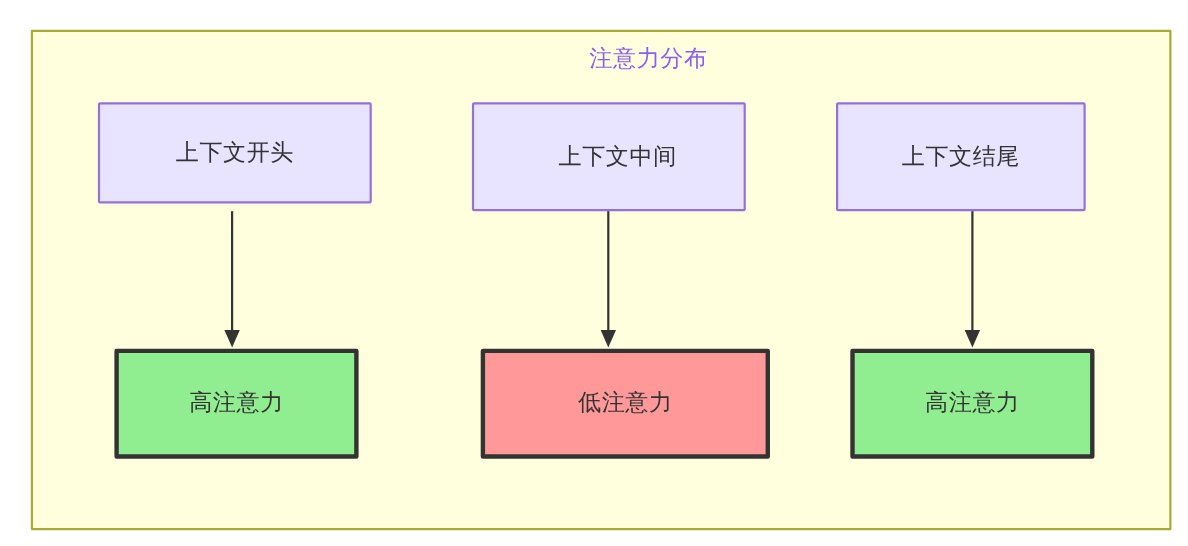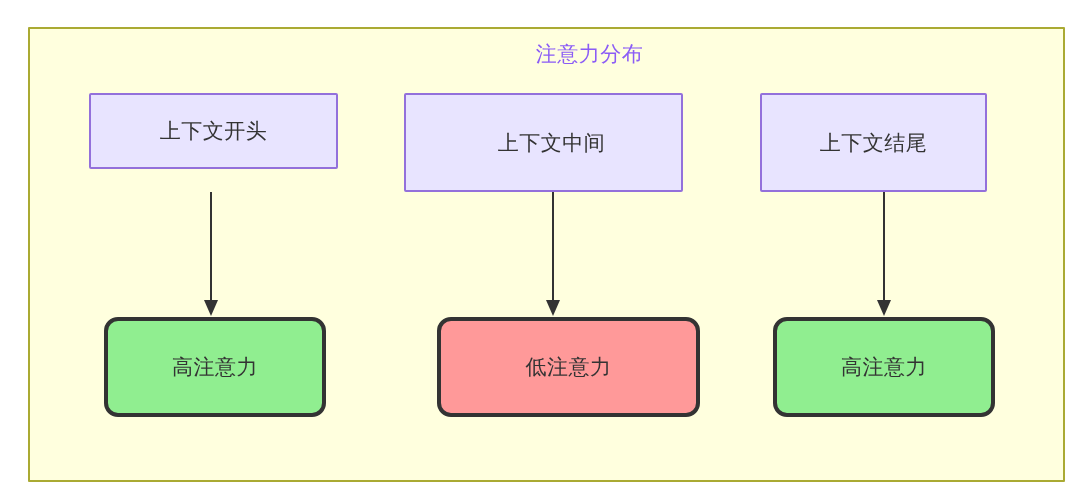--- a/index.html
+++ b/index.html
@@ -62,21 +62,21 @@
   }
 
   .node.source {
     background: #e8e4ff;
     border: 2px solid #9370db;
     border-radius: 2px;
   }
 
   .node.result {
     border: 4px solid #333333;
-    border-radius: 14px;
+    border-radius: 2px;
   }
 
   .node.result.high {
     background: #90ee90;
   }
 
   .node.result.low {
     background: #ff9999;
   }
 
@@ -98,34 +98,34 @@
 </style>
 </head>
 <body>
 
 <div id="canvas">
 
   <div id="subgraph-container">
     <div id="subgraph-title">注意力分布</div>
   </div>
 
-  <div class="node source" style="left:89px; top:93px; width:249px; height:76px;">
+  <div class="node source" style="left:89px; top:93px; width:249px; height:92px;">
     <span>上下文开头</span>
   </div>
 
   <svg class="arrow-svg" style="left:204px; top:192px; width:14px; height:125px;" viewBox="0 0 14 125">
     <line class="arrow-line" x1="7" y1="0" x2="7" y2="113"></line>
     <polygon class="arrow-head" points="7,124 0,108 14,108"></polygon>
   </svg>
 
   <div class="node result high" style="left:104px; top:317px; width:222px; height:100px;">
     <span>高注意力</span>
   </div>
 
-  <div class="node source" style="left:404px; top:93px; width:279px; height:99px;padding-left:16px;">
+  <div class="node source" style="left:429px; top:93px; width:249px; height:99px;padding-left:16px;">
     <span>上下文中间</span>
   </div>
 
   <svg class="arrow-svg" style="left:546px; top:192px; width:14px; height:125px;" viewBox="0 0 14 125">
     <line class="arrow-line" x1="7" y1="0" x2="7" y2="113"></line>
     <polygon class="arrow-head" points="7,124 0,108 14,108"></polygon>
   </svg>
 
   <div class="node result low" style="left:437px; top:317px; width:263px; height:100px;">
     <span>低注意力</span>

